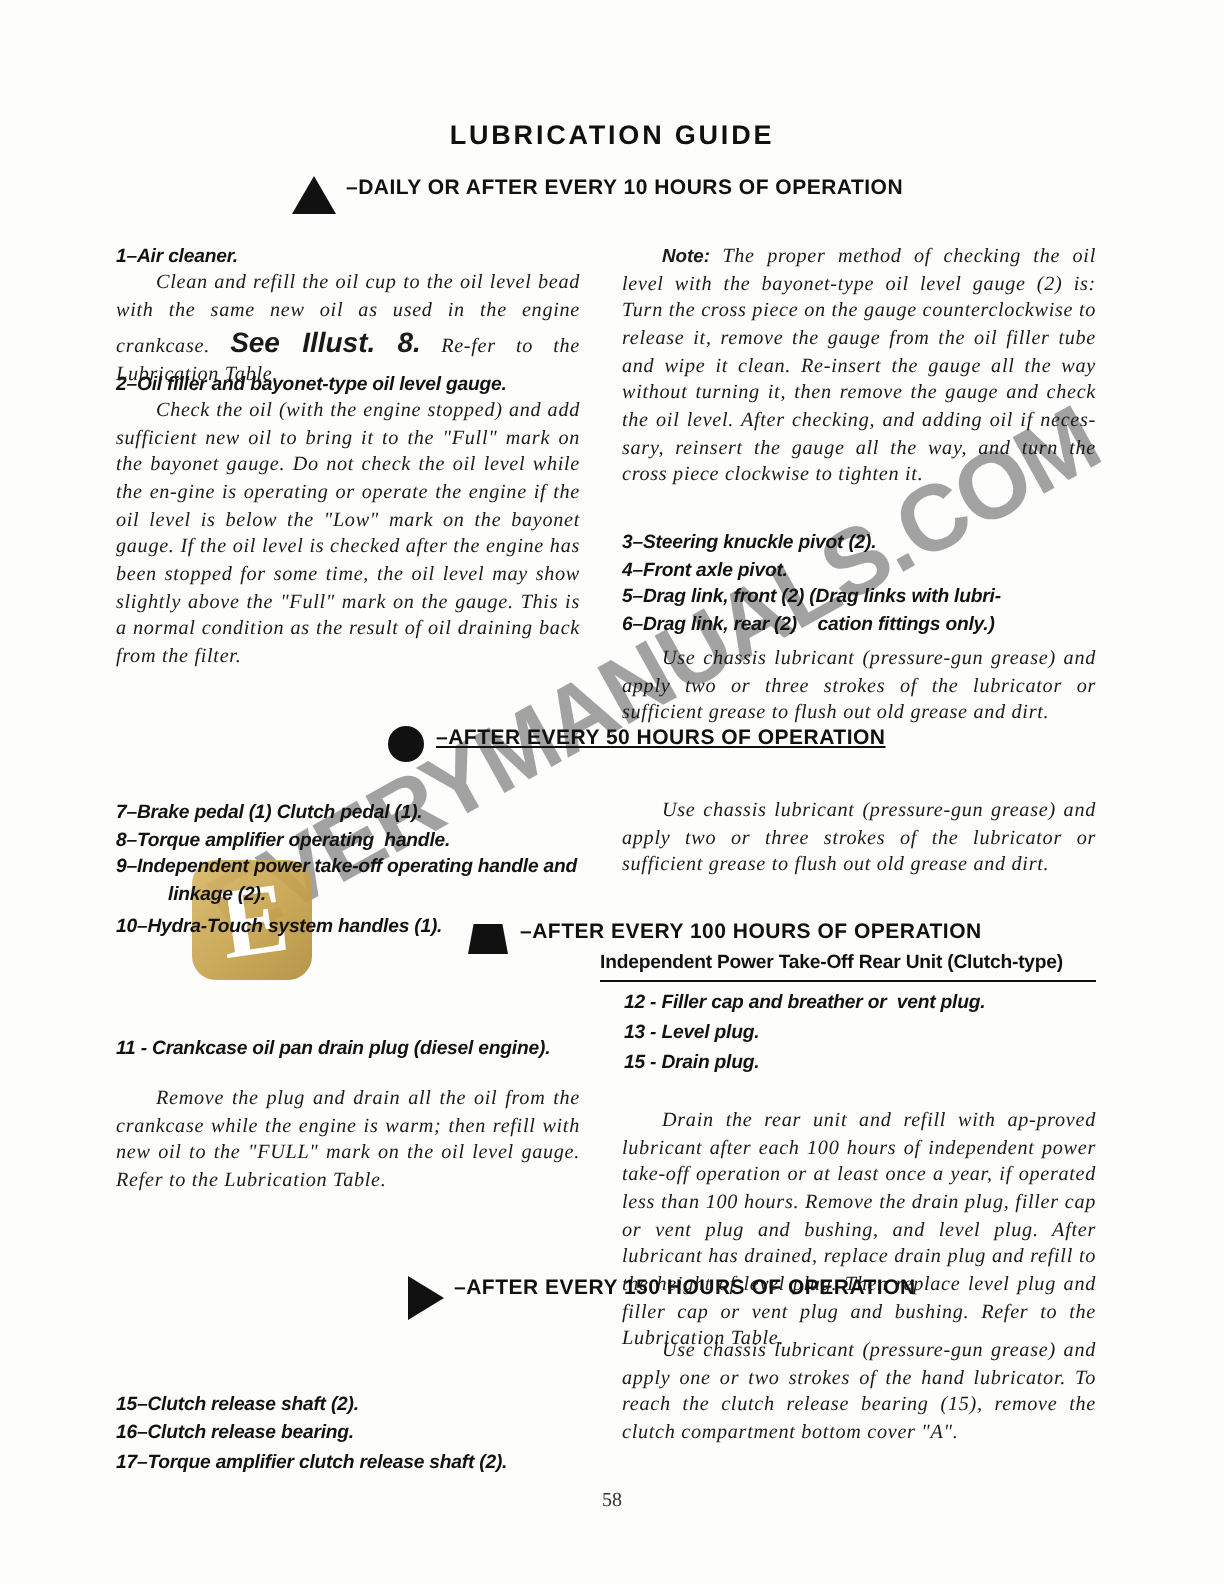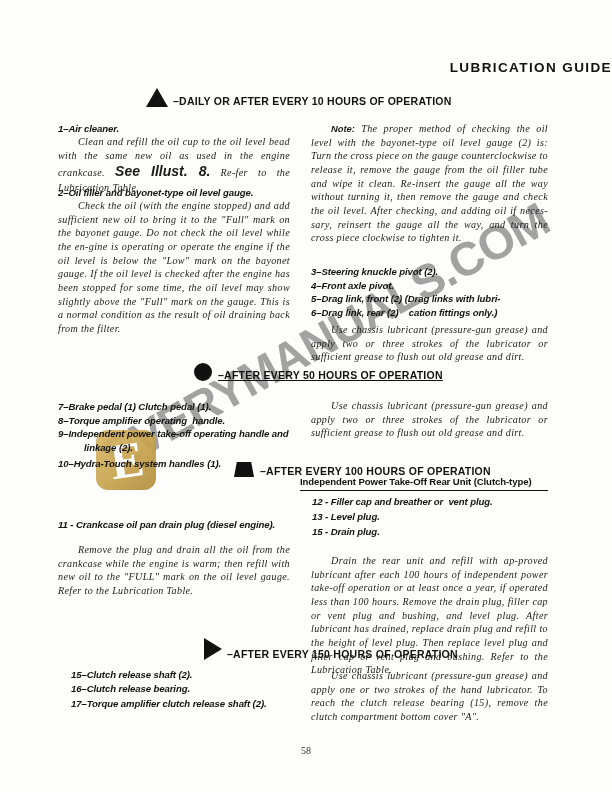--- a/index.html
+++ b/index.html
@@ -67,33 +67,33 @@
     position: absolute;
     inset: 0;
     z-index: 10;
   }
 
   .doc-title {
     position: absolute;
     left: 0;
     right: 0;
     top: 60px;
-    text-align: right;
+    text-align: center;
     font-family: "Liberation Sans", sans-serif;
     font-weight: bold;
     font-size: 13.5px;
     letter-spacing: 1.4px;
     color: #111;
   }
 
   
   .section-head {
     position: absolute;
     display: flex;
-    align-items: flex-end;
+    align-items: flex-start;
     gap: 3px;
     font-family: "Liberation Sans", sans-serif;
     font-weight: bold;
     font-size: 10.5px;
     letter-spacing: 0.25px;
     color: #111;
     white-space: nowrap;
   }
   .marker {
     display: inline-block;
@@ -290,21 +290,21 @@
 
     <div class="para" style="left:311px; top:554px; width:237px;">
       <p>Drain the rear unit and refill with ap-proved lubricant after each 100 hours of independent power take-off operation or at least once a year, if operated less than 100 hours. Remove the drain plug, filler cap or vent plug and bushing, and level plug. After lubricant has drained, replace drain plug and refill to the height of level plug.  Then replace level plug and filler cap or vent plug and bushing.  Refer to the Lubrication Table.</p>
     </div>
 
     <div class="section-head" style="left:204px; top:638px;">
       <span class="marker marker-triangle-right"></span>
       <span>–AFTER EVERY 150 HOURS OF OPERATION</span>
     </div>
 
-    <div class="item-list" style="left:58px; top:668px; width:240px; line-height:1.5;margin-left:13px;">
+    <div class="item-list" style="left:58px; top:696px; width:240px; line-height:1.5;">
       <div class="li">15–Clutch release shaft (2).</div>
       <div class="li">16–Clutch release bearing.</div>
       <div class="li">17–Torque amplifier clutch release shaft (2).</div>
     </div>
 
     <div class="para" style="left:311px; top:669px; width:237px;">
       <p>Use chassis lubricant (pressure-gun grease) and apply one or two strokes of the hand lubricator.  To reach the clutch release bearing (15), remove the clutch compartment bottom cover "A".</p>
     </div>
 
     <div class="page-number">58</div>

